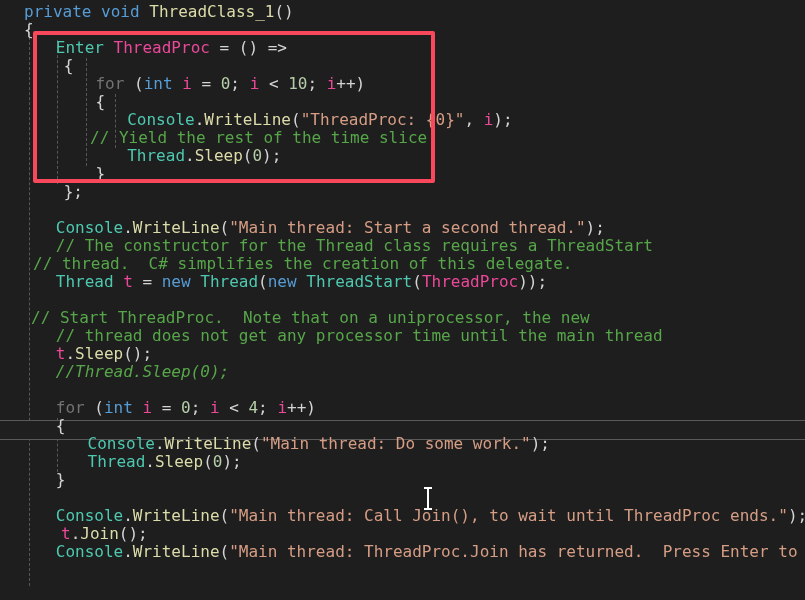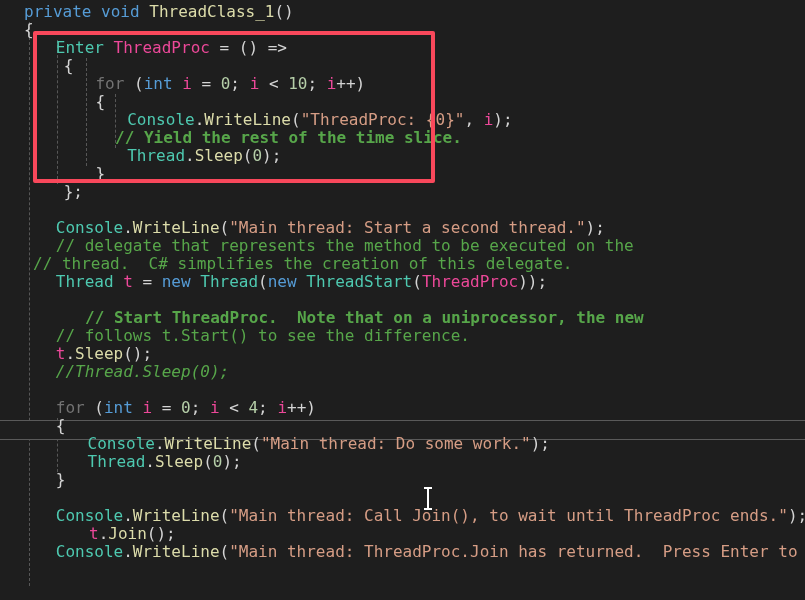--- a/index.html
+++ b/index.html
@@ -130,43 +130,43 @@
   <div class="current-line" style="top: 420px;"></div>
 
   <div class="code-layer" id="code-layer">
       <div class="line" style="padding-left: 24px;"><span class="kw">private</span><span class="pun"> </span><span class="kw">void</span><span class="pun"> </span><span class="fn">ThreadClass_1</span><span class="pun">()</span></div>
       <div class="line" style="padding-left: 24px;"><span class="pun">{</span></div>
       <div class="line" style="padding-left: 55.76px;"><span class="type">Enter</span><span class="pun"> </span><span class="var">ThreadProc</span><span class="pun"> = () =&gt; </span></div>
       <div class="line" style="padding-left: 63.7px;"><span class="pun">{</span></div>
       <div class="line" style="padding-left: 95.46px;"><span class="ctrl">for</span><span class="pun"> (</span><span class="kw">int</span><span class="pun"> </span><span class="var">i</span><span class="pun"> = </span><span class="num">0</span><span class="pun">; </span><span class="var">i</span><span class="pun"> &lt; </span><span class="num">10</span><span class="pun">; </span><span class="var">i</span><span class="pun">++)</span></div>
       <div class="line" style="padding-left: 95.46px;"><span class="pun">{</span></div>
       <div class="line" style="padding-left: 127.22px;"><span class="type">Console</span><span class="pun">.</span><span class="fn">WriteLine</span><span class="pun">(</span><span class="str">"ThreadProc: {0}"</span><span class="pun">, </span><span class="var">i</span><span class="pun">);</span></div>
-      <div class="line" style="padding-left: 115px; font-weight: bold;"><span class="cmt">// Yield the rest of the time slice.</span></div>
+      <div class="line" style="padding-left: 90px;"><span class="cmt">// Yield the rest of the time slice.</span></div>
       <div class="line" style="padding-left: 127.22px;"><span class="type">Thread</span><span class="pun">.</span><span class="fn">Sleep</span><span class="pun">(</span><span class="num">0</span><span class="pun">);</span></div>
       <div class="line" style="padding-left: 95.46px;"><span class="pun">}</span></div>
       <div class="line" style="padding-left: 63.7px;"><span class="pun">};</span></div>
       <div class="line" style="padding-left: 24px;">&nbsp;</div>
       <div class="line" style="padding-left: 55.76px;"><span class="type">Console</span><span class="pun">.</span><span class="fn">WriteLine</span><span class="pun">(</span><span class="str">"Main thread: Start a second thread."</span><span class="pun">);</span></div>
-      <div class="line" style="padding-left: 55.76px;"><span class="cmt">// delegate that represents the method to be executed on the</span></div>
+      <div class="line" style="padding-left: 55.76px;"><span class="cmt">// The constructor for the Thread class requires a ThreadStart</span></div>
       <div class="line" style="padding-left: 33px;"><span class="cmt">// thread.  C# simplifies the creation of this delegate.</span></div>
       <div class="line" style="padding-left: 55.76px;"><span class="type">Thread</span><span class="pun"> </span><span class="var">t</span><span class="pun"> = </span><span class="kw">new</span><span class="pun"> </span><span class="type">Thread</span><span class="pun">(</span><span class="kw">new</span><span class="pun"> </span><span class="type">ThreadStart</span><span class="pun">(</span><span class="var">ThreadProc</span><span class="pun">));</span></div>
       <div class="line" style="padding-left: 24px;">&nbsp;</div>
-      <div class="line" style="padding-left: 85px; font-weight: bold;"><span class="cmt">// Start ThreadProc.  Note that on a uniprocessor, the new</span></div>
-      <div class="line" style="padding-left: 55.76px;"><span class="cmt">// follows t.Start() to see the difference.</span></div>
+      <div class="line" style="padding-left: 31px;"><span class="cmt">// Start ThreadProc.  Note that on a uniprocessor, the new</span></div>
+      <div class="line" style="padding-left: 55.76px;"><span class="cmt">// thread does not get any processor time until the main thread</span></div>
       <div class="line" style="padding-left: 55.76px;"><span class="var">t</span><span class="pun">.</span><span class="fn">Sleep</span><span class="pun">();</span></div>
       <div class="line" style="padding-left: 55.76px; font-style: italic;"><span class="cmt">//Thread.Sleep(0);</span></div>
       <div class="line" style="padding-left: 24px;">&nbsp;</div>
       <div class="line" style="padding-left: 55.76px;"><span class="ctrl">for</span><span class="pun"> (</span><span class="kw">int</span><span class="pun"> </span><span class="var">i</span><span class="pun"> = </span><span class="num">0</span><span class="pun">; </span><span class="var">i</span><span class="pun"> &lt; </span><span class="num">4</span><span class="pun">; </span><span class="var">i</span><span class="pun">++)</span></div>
       <div class="line" style="padding-left: 55.76px;"><span class="pun">{</span></div>
       <div class="line" style="padding-left: 87.52px;"><span class="type">Console</span><span class="pun">.</span><span class="fn">WriteLine</span><span class="pun">(</span><span class="str">"Main thread: Do some work."</span><span class="pun">);</span></div>
       <div class="line" style="padding-left: 87.52px;"><span class="type">Thread</span><span class="pun">.</span><span class="fn">Sleep</span><span class="pun">(</span><span class="num">0</span><span class="pun">);</span></div>
       <div class="line" style="padding-left: 55.76px;"><span class="pun">}</span></div>
       <div class="line" style="padding-left: 24px;">&nbsp;</div>
       <div class="line" style="padding-left: 55.76px;"><span class="type">Console</span><span class="pun">.</span><span class="fn">WriteLine</span><span class="pun">(</span><span class="str">"Main thread: Call Join(), to wait until ThreadProc ends."</span><span class="pun">);</span></div>
-      <div class="line" style="padding-left: 89px;"><span class="var">t</span><span class="pun">.</span><span class="fn">Join</span><span class="pun">();</span></div>
+      <div class="line" style="padding-left: 61px;"><span class="var">t</span><span class="pun">.</span><span class="fn">Join</span><span class="pun">();</span></div>
       <div class="line" style="padding-left: 55.76px;"><span class="type">Console</span><span class="pun">.</span><span class="fn">WriteLine</span><span class="pun">(</span><span class="str">"Main thread: ThreadProc.Join has returned.  Press Enter to end program."</span><span class="pun">);</span></div>
     </div>
 
   <div class="annot-rect" style="left: 33px; top: 31px; width: 402px; height: 152px; border-color: rgb(249, 72, 91);"></div>
 
   <div class="ibeam" style="left: 424px; top: 487px;">
     <div class="cap-top"></div>
     <div class="stem"></div>
     <div class="cap-bot"></div>
   </div>

